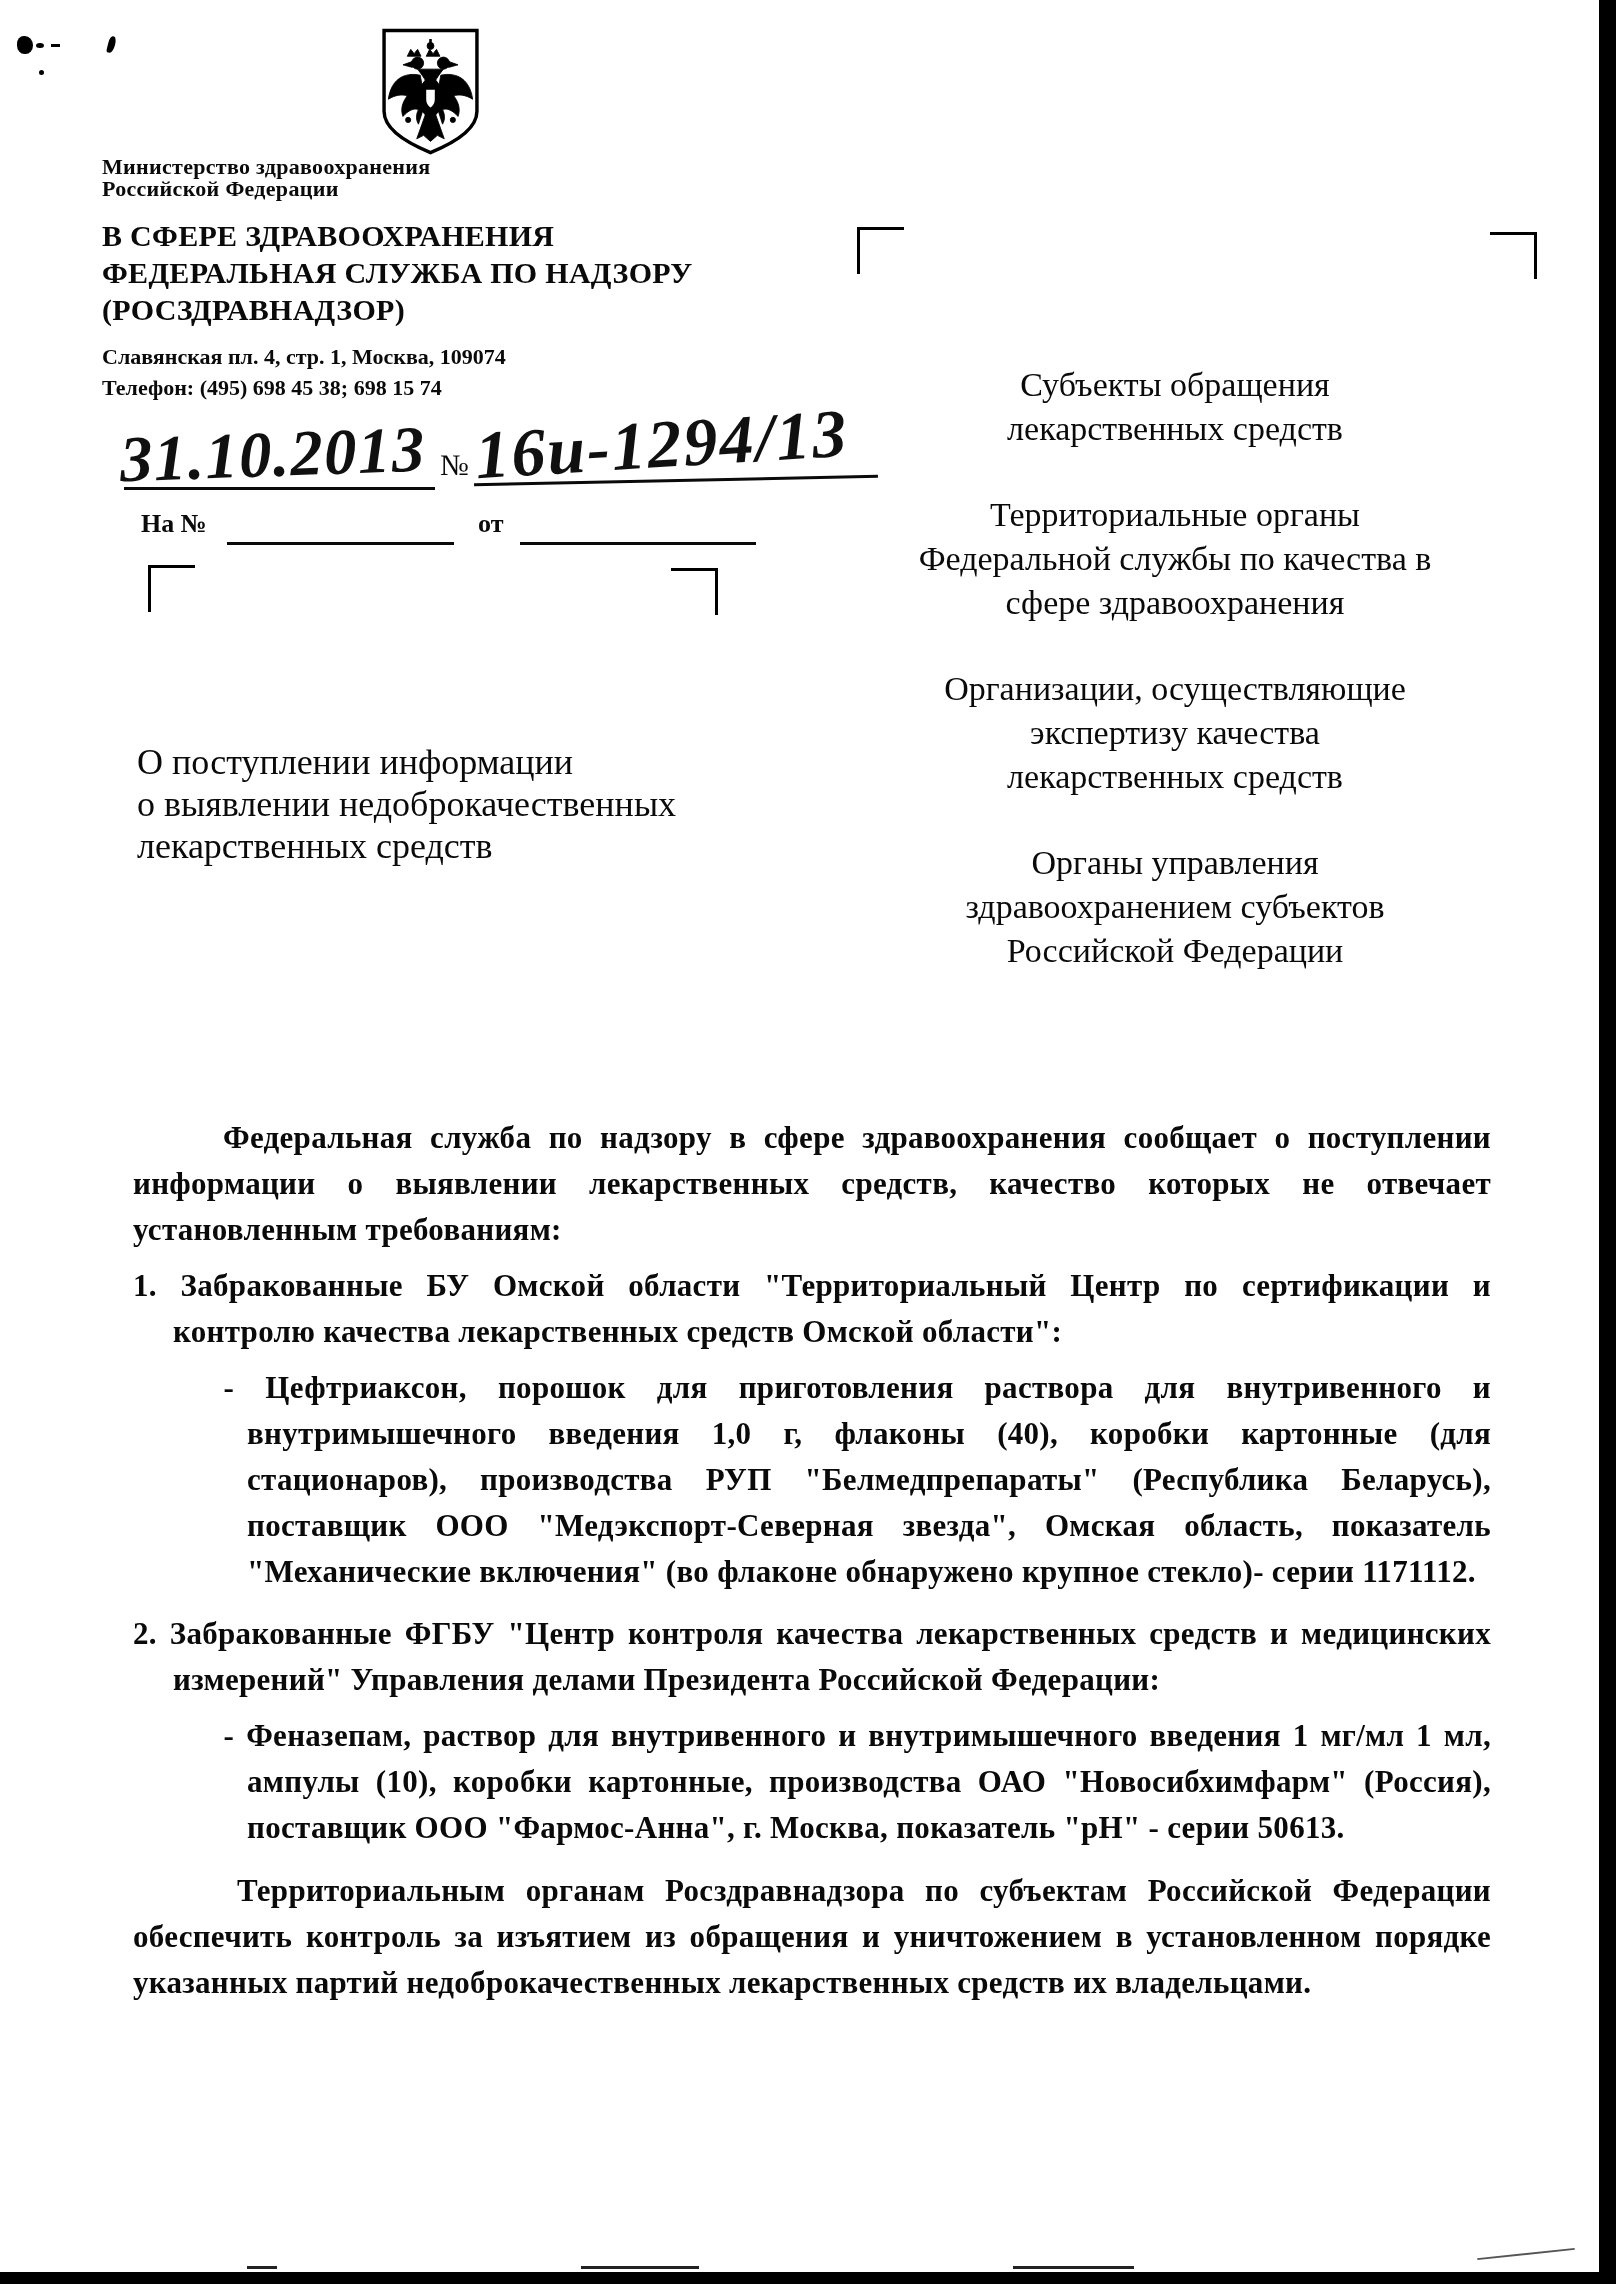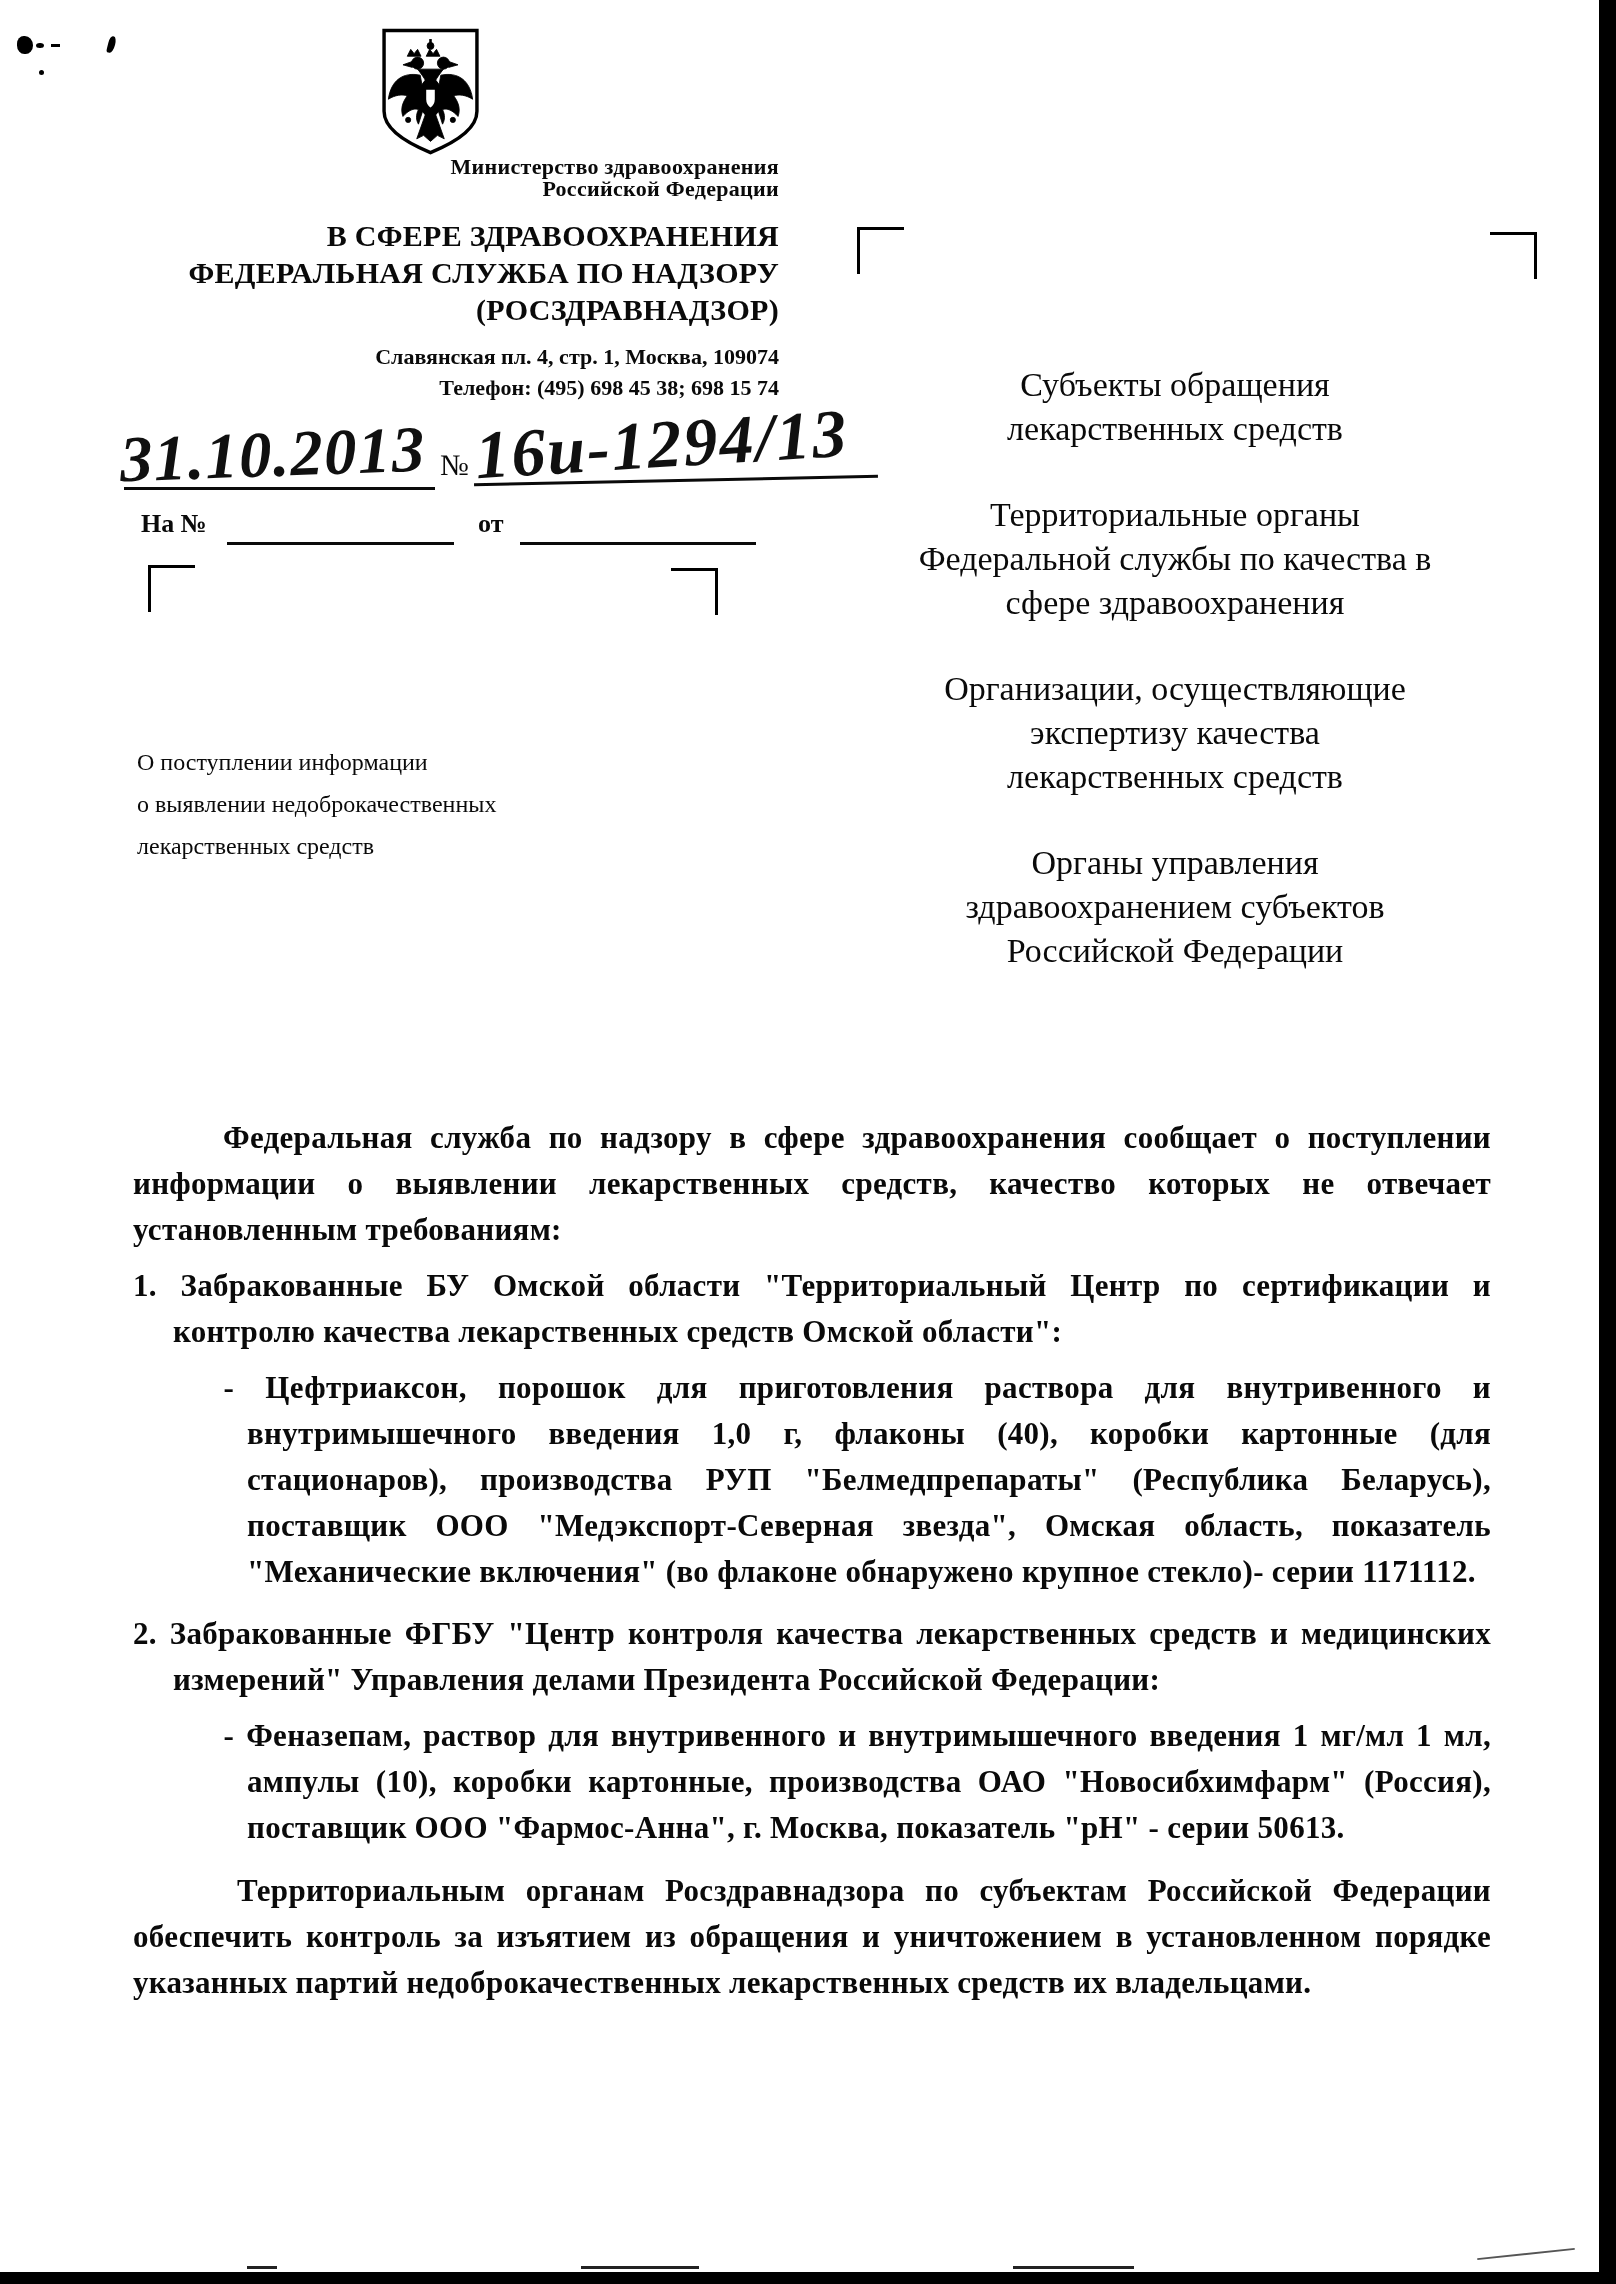--- a/index.html
+++ b/index.html
@@ -6,21 +6,21 @@
   .page{
     position:relative;
     width:1617px;height:2284px;
     background:#ffffff;
     font-family:"Liberation Serif","DejaVu Serif",serif;
     color:#0a0a0a;
     overflow:hidden;
   }
   .abs{position:absolute;}
   
-  .lh-col{left:108px;width:671px;text-align:right;}
+  .lh-col{left:102px;width:671px;text-align:left;}
   .emblem{left:378px;top:27px;width:105px;height:129px;}
   .ministry{top:156px;font-size:22px;font-weight:bold;line-height:21.5px;letter-spacing:0.3px;}
   .service{top:217px;font-size:30px;font-weight:bold;line-height:37px;letter-spacing:0.3px;}
   .addr{top:344px;font-size:22px;font-weight:bold;line-height:26px;}
   .phone{top:375px;font-size:22px;font-weight:bold;line-height:26px;}
   
   .hw{font-style:italic;font-weight:bold;color:#101010;white-space:nowrap;}
   .hw-date{left:120px;top:417px;font-size:65px;transform:rotate(-2deg);letter-spacing:1.3px;}
   .hw-num{left:475px;top:405px;font-size:68px;transform:rotate(-3.5deg);letter-spacing:2px;}
   .no-sign{left:440px;top:448px;font-size:30px;}
@@ -37,21 +37,21 @@
   .c-left{border-left:3.3px solid #000;}
   .c-right{border-right:3.3px solid #000;}
   .addr-cl{left:857px;top:227px;}
   .addr-cr{left:1490px;top:232px;}
   .stamp-cl{left:148px;top:565px;}
   .stamp-cr{left:671px;top:568px;}
   
   .recipients{left:879px;top:363px;width:592px;text-align:center;font-size:34px;line-height:44px;}
   .rgroup{margin:0 0 42px 0;}
   
-  .subject{left:137px;top:741px;width:638px;font-size:24px;line-height:42px;text-align:left;}
+  .subject{left:137px;top:741px;width:638px;font-size:36px;line-height:42px;text-align:left;}
   
   .body-col{left:133px;top:1115px;width:1358px;font-size:31px;line-height:46px;text-align:justify;letter-spacing:0.3px;font-weight:bold;}
   .body-col p{margin:0;}
   .p-intro{text-indent:90px;}
   .p-num{padding-left:40px;text-indent:-40px;margin-top:10.4px !important;}
   .p-dash{margin-left:114px !important;text-indent:-23.4px;margin-top:9.8px !important;}
   .p-close{text-indent:104px;margin-top:17px !important;}
   .mt25{margin-top:16.3px !important;}
   
   .speck1{left:17px;top:36px;width:15.6px;height:18px;background:#000;border-radius:45% 55% 50% 50%;}

